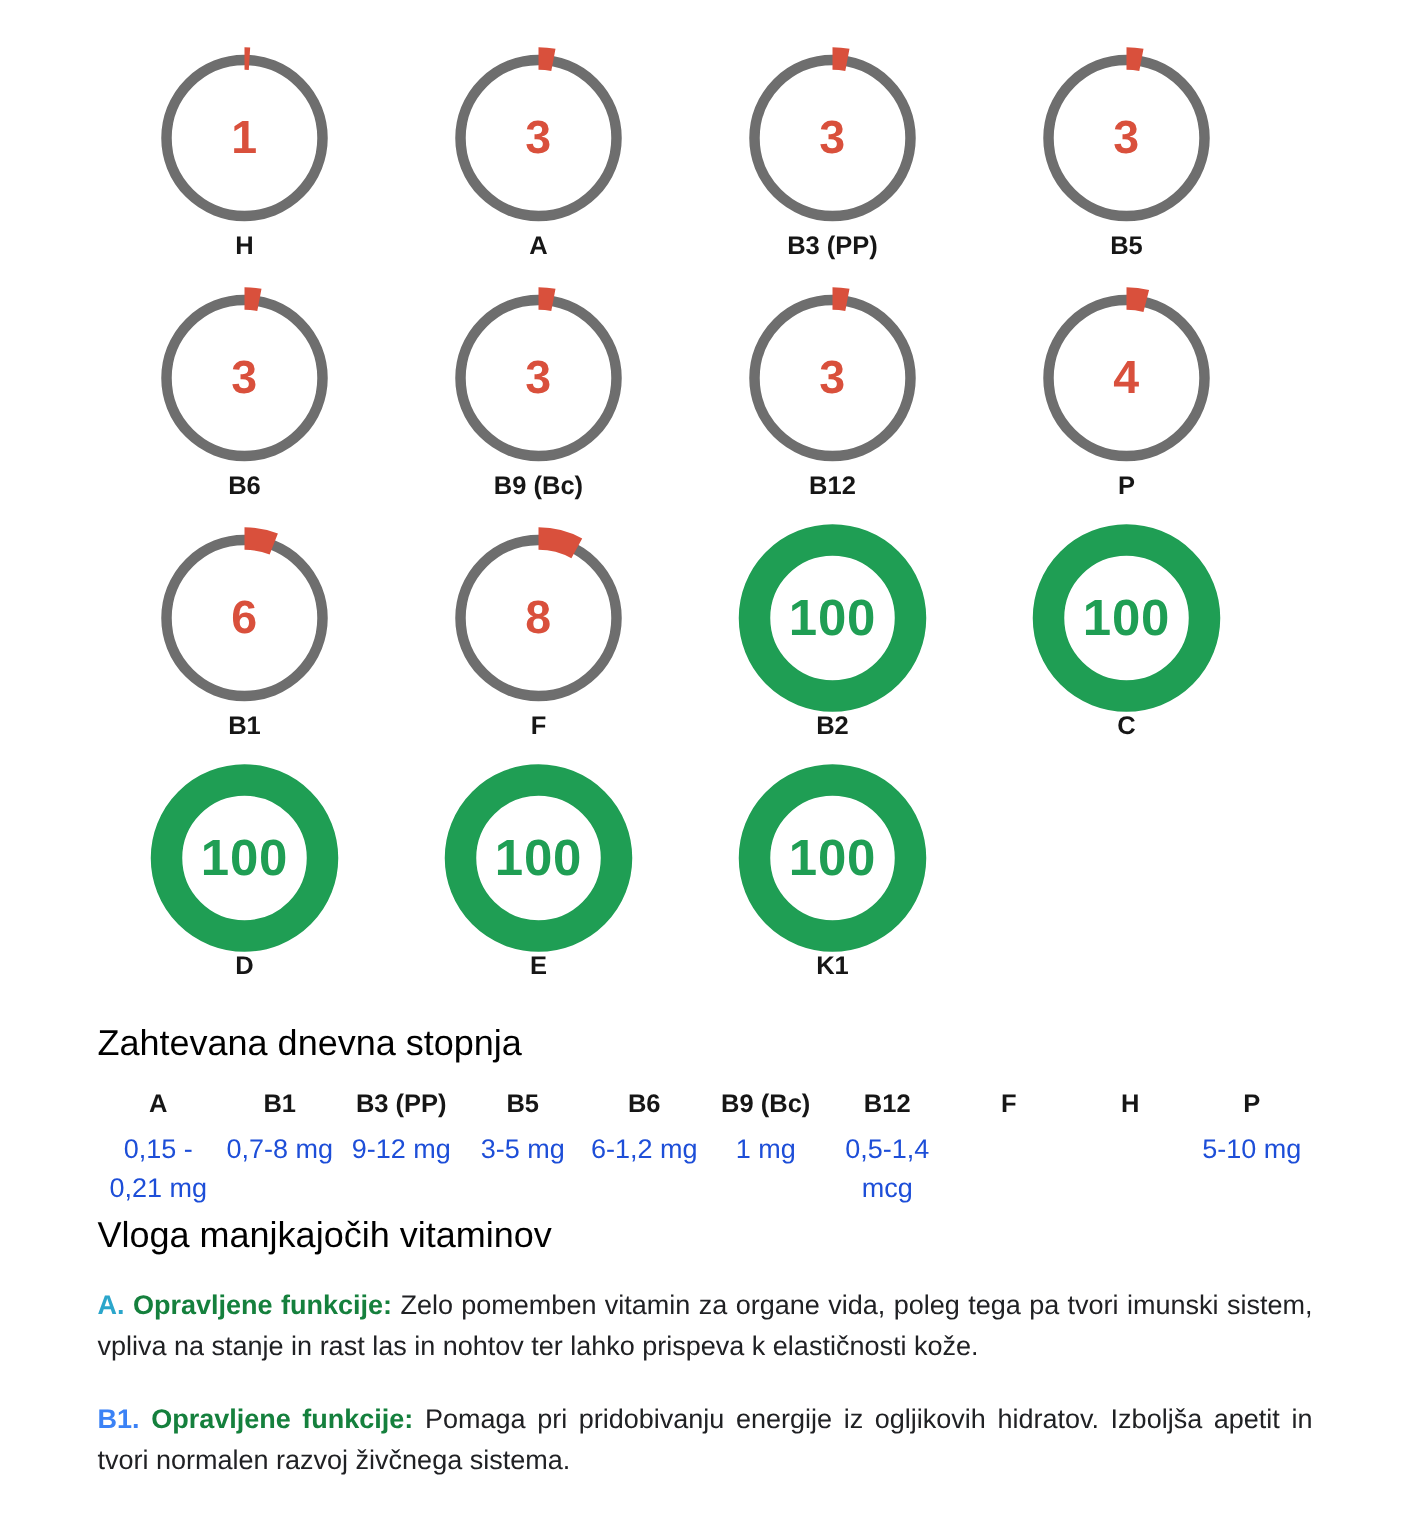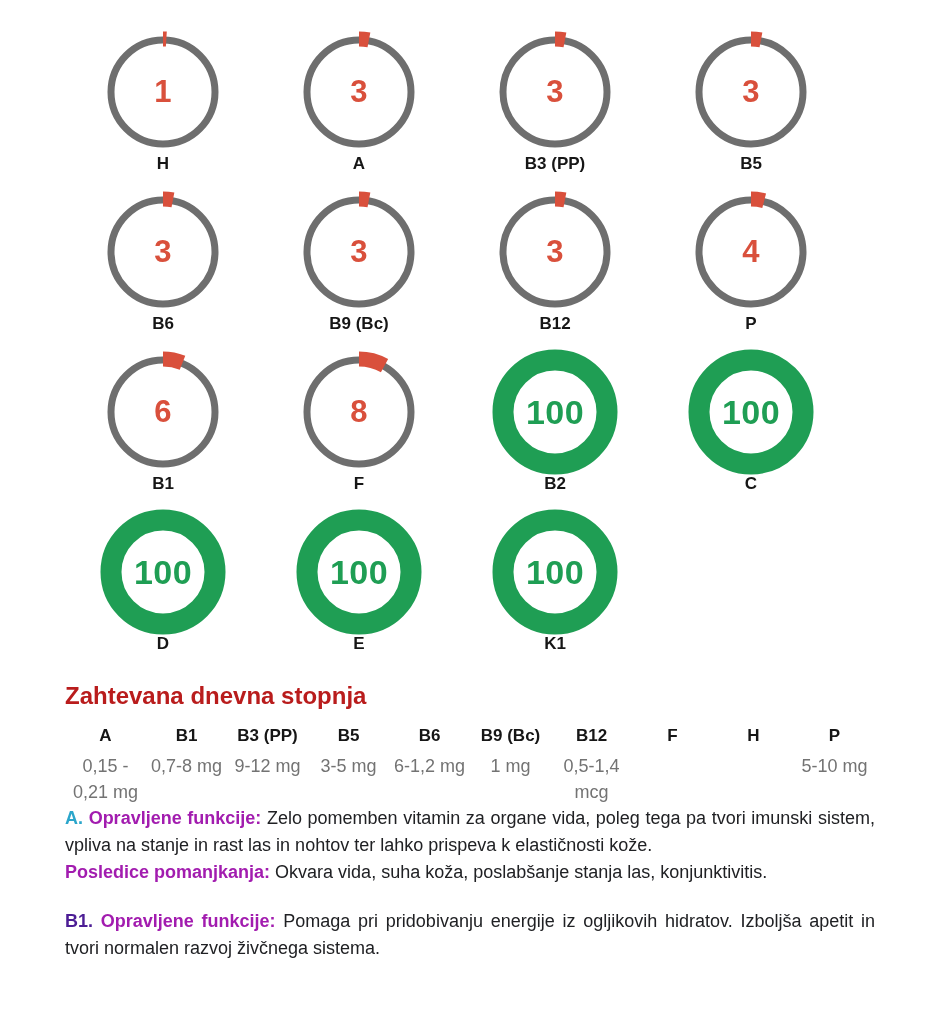--- a/index.html
+++ b/index.html
@@ -22,33 +22,33 @@
     font-weight:700;letter-spacing:0.5px;
   }
   .gauge-num.low{font-size:31px;}
   .gauge-num.full{font-size:34px;}
   .gauge-label{
     margin-top:-4px;line-height:21px;font-size:17px;font-weight:700;color:#161616;
     text-align:center;
   }
   
   .section-title{
-    font-size:24px;line-height:30px;font-weight:700;color:#b91c1c;
+    font-size:24px;line-height:30px;font-weight:400;color:#000000;
     margin:14px 0 14px 0;
   }
   .req-table{display:flex;width:810px;}
   .req-col{flex:1 1 0;text-align:center;padding:0 1px;}
   .req-header{font-size:17px;line-height:22px;font-weight:700;color:#161616;}
-  .req-value{font-size:18px;line-height:26px;margin-top:6px;color:#737373;}
+  .req-value{font-size:18px;line-height:26px;margin-top:6px;color:#1d4ed8;}
   
   .roles-title{margin:4px 0 18px 0;}
   .role-entry{width:810px;margin-bottom:22px;}
   .role-line{font-size:18px;line-height:27px;text-align:justify;color:#202124;}
   .vit-ref{font-weight:700;}
-  .bold-label{font-weight:700;color:#a21caf;}
+  .bold-label{font-weight:700;color:#15803d;}
 </style>
 </head>
 <body>
 
 <div class="page">
 
   <div class="gauge-grid">
       <div class="gauge-cell">
         <div class="gauge-wrap">
           <svg viewBox="0 0 130 130">
@@ -234,24 +234,24 @@
           <div class="req-header">H</div>
         </div>
         <div class="req-col">
           <div class="req-header">P</div>
           <div class="req-value">5-10 mg</div>
         </div>
       </div>
   </div>
 
   <div>
+    <h2 class="section-title roles-title">Vloga manjkajočih vitaminov</h2>
     <div>
         <div class="role-entry">
           <div class="role-line"><span class="vit-ref" style="color: rgb(43, 166, 203);">A.</span> <span class="bold-label">Opravljene funkcije:</span> <span>Zelo pomemben vitamin za organe vida, poleg tega pa tvori imunski sistem, vpliva na stanje in rast las in nohtov ter lahko prispeva k elastičnosti kože.</span></div>
-          <div class="role-line"><span class="bold-label">Posledice pomanjkanja:</span> <span>Okvara vida, suha koža, poslabšanje stanja las, konjunktivitis.</span></div>
         </div>
         <div class="role-entry">
-          <div class="role-line"><span class="vit-ref" style="color: #4c1d95;">B1.</span> <span class="bold-label">Opravljene funkcije:</span> <span>Pomaga pri pridobivanju energije iz ogljikovih hidratov. Izboljša apetit in tvori normalen razvoj živčnega sistema.</span></div>
+          <div class="role-line"><span class="vit-ref" style="color: #3b82f6;">B1.</span> <span class="bold-label">Opravljene funkcije:</span> <span>Pomaga pri pridobivanju energije iz ogljikovih hidratov. Izboljša apetit in tvori normalen razvoj živčnega sistema.</span></div>
         </div>
       </div>
   </div>
 
 </div>
 
 </body></html>

